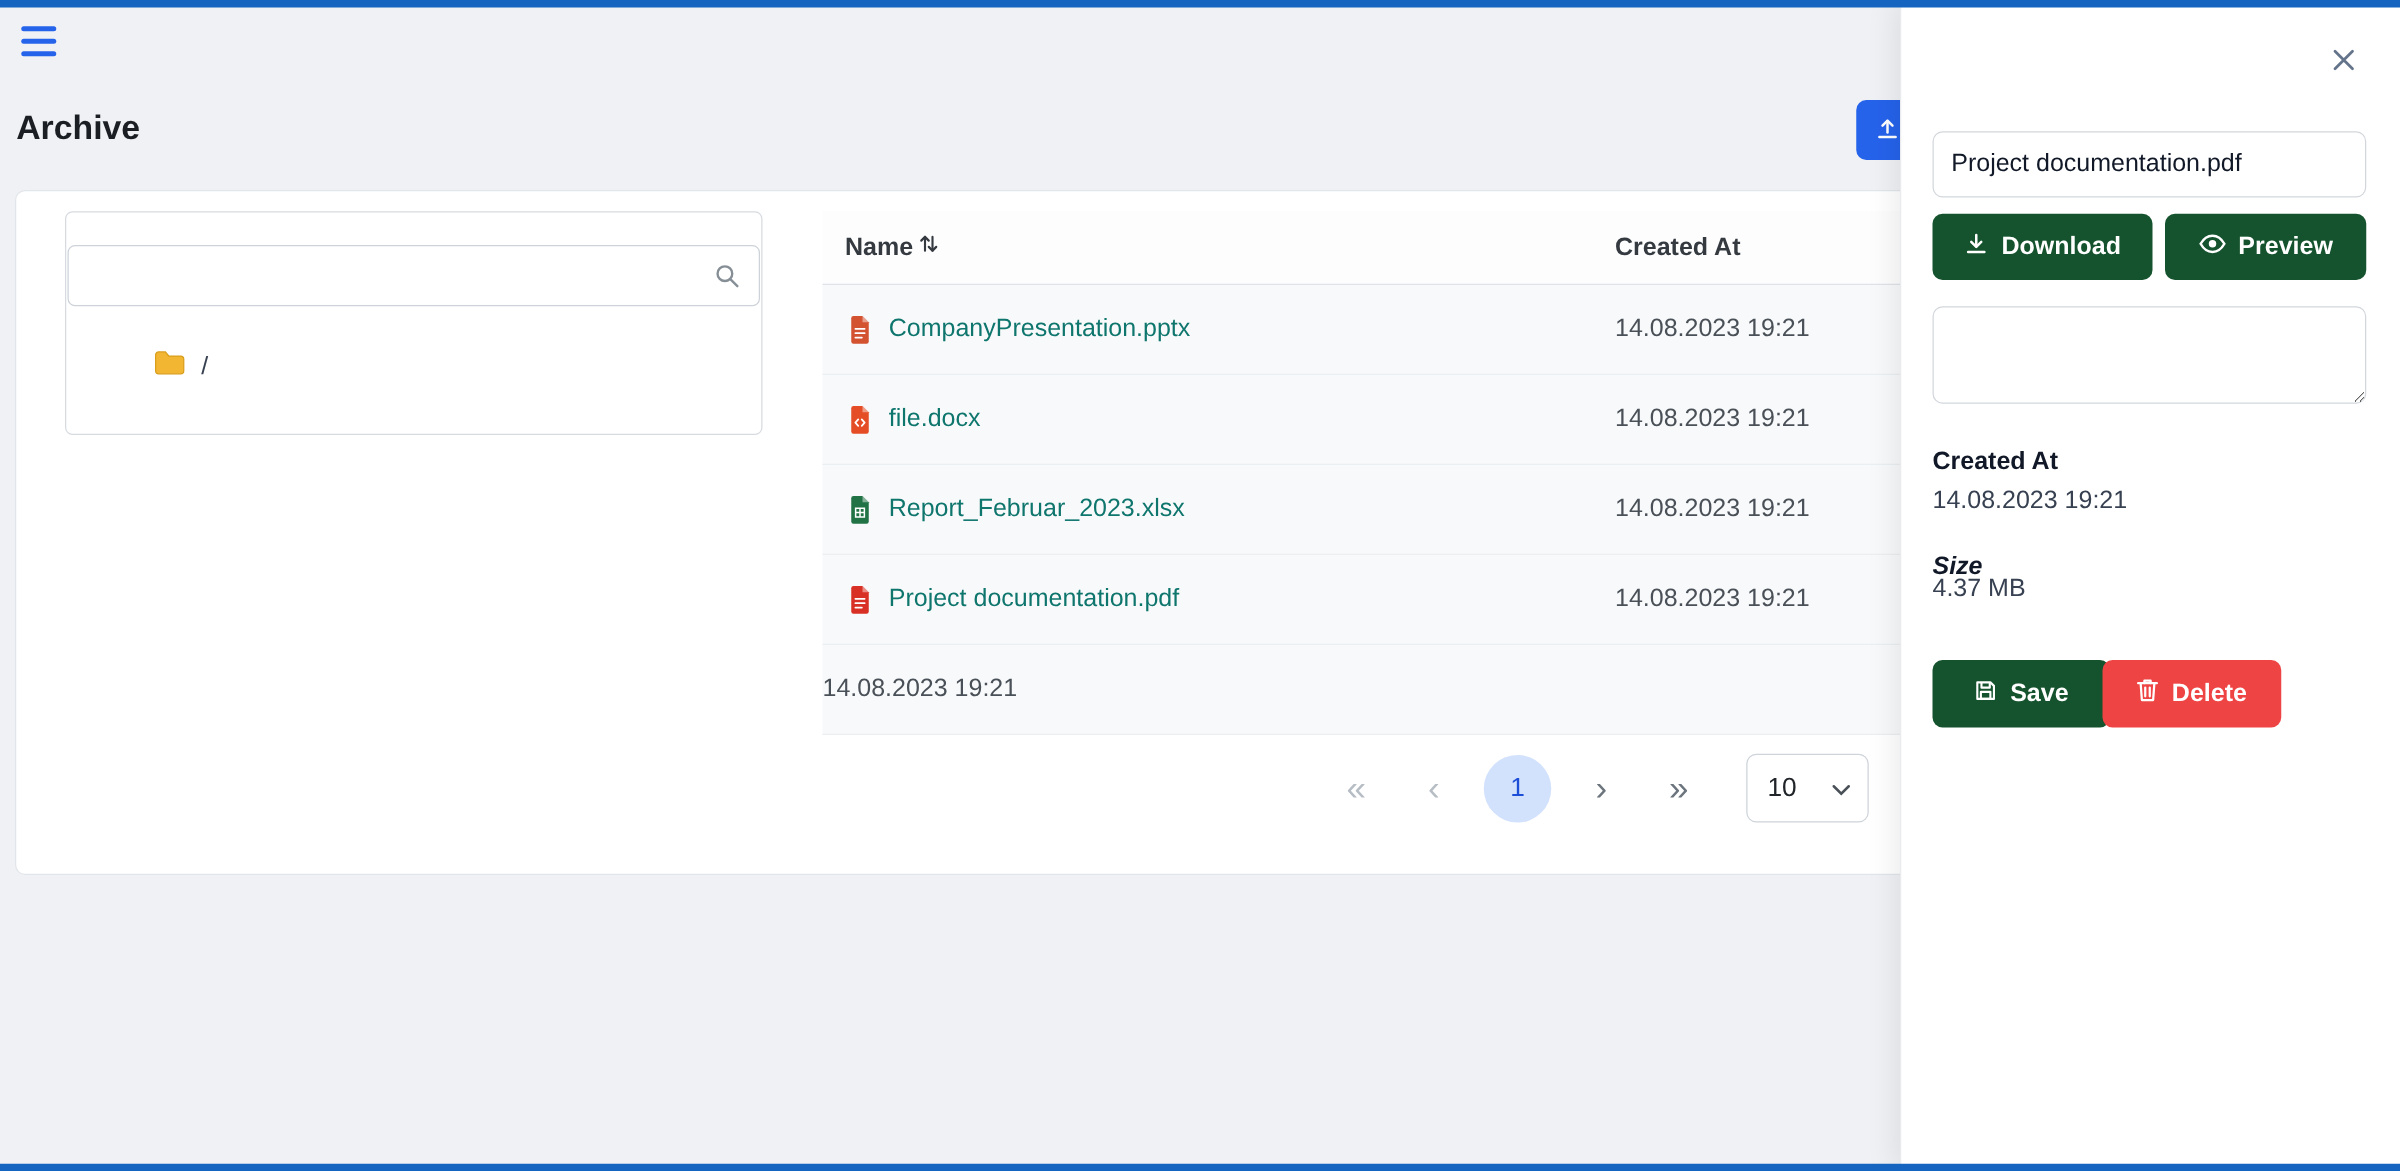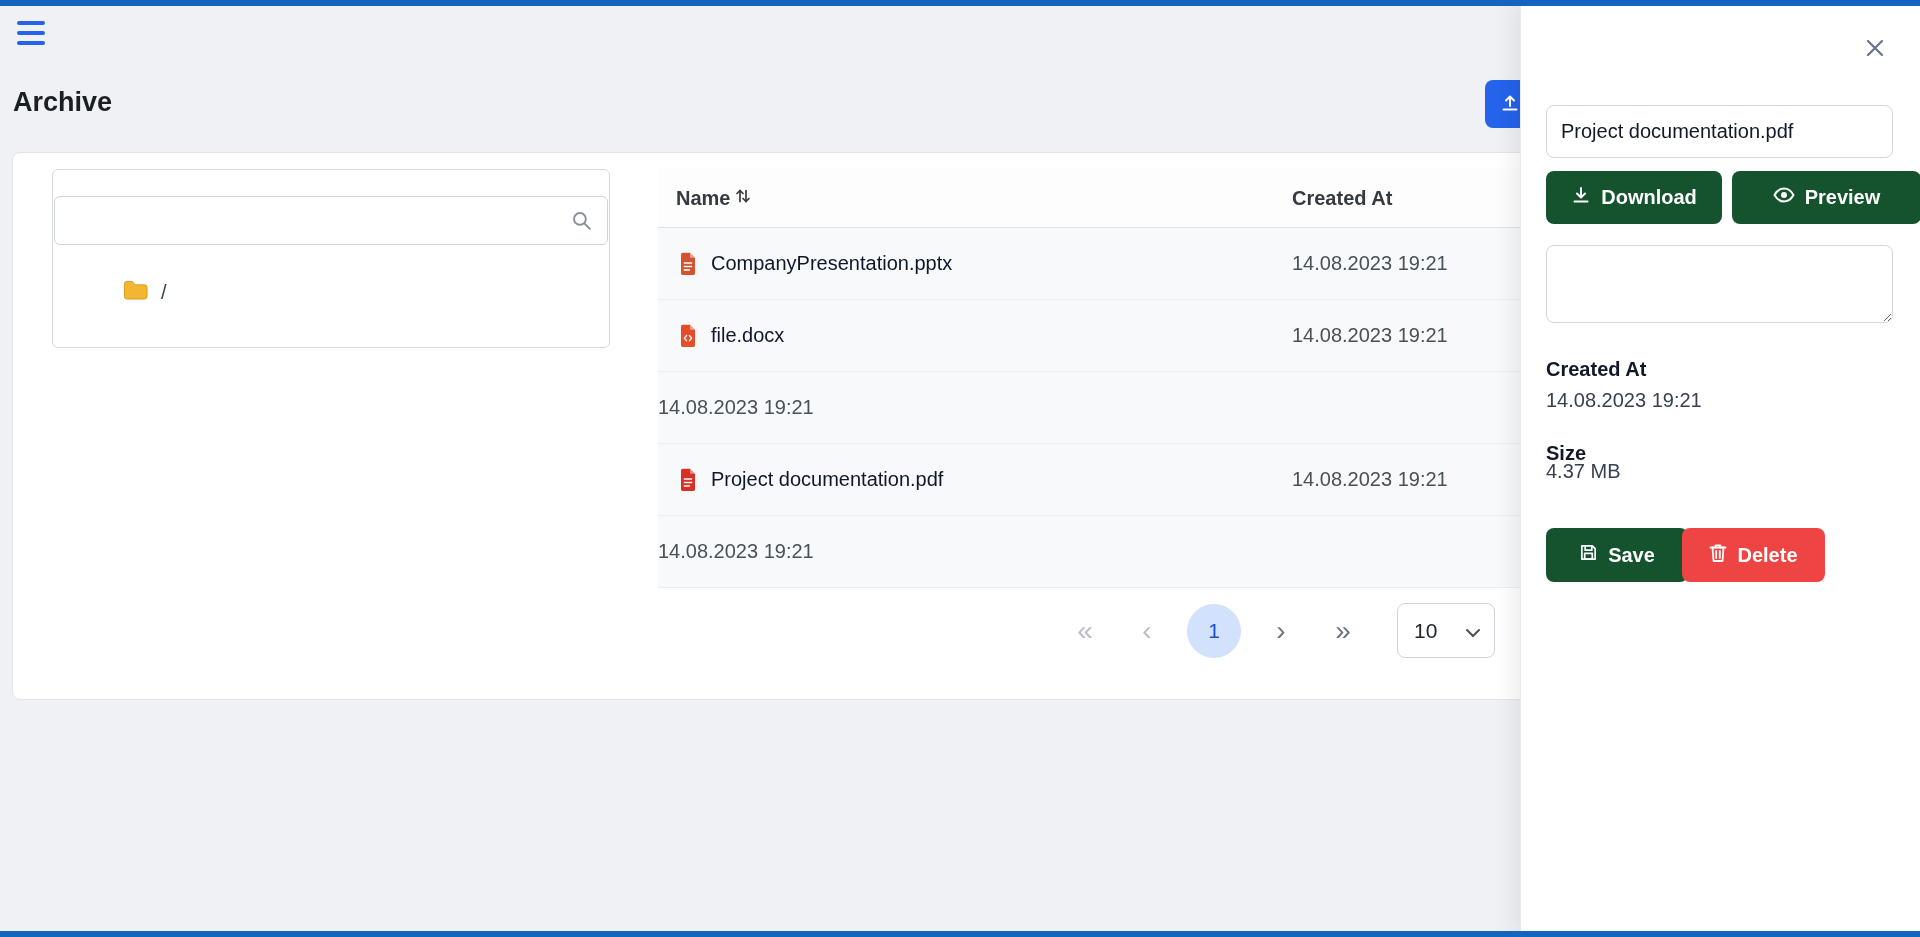--- a/index.html
+++ b/index.html
@@ -36,21 +36,21 @@
   .tree-item { position:absolute; left:70px; top:110px; display:flex; align-items:center; gap:12px; cursor:pointer; }
   .tree-item .label { font-size:20px; color:#374151; }
 
   
   .files-table { position:absolute; left:645px; top:16px; width:1195px; }
   .thead { display:flex; align-items:center; height:59px; border-bottom:1px solid #dfe3e7; background:#fdfdfe; }
   .th-name { width:634px; padding-left:18px; display:flex; align-items:center; gap:4px;
     font-weight:700; font-size:20px; color:#343a40; cursor:pointer; }
   .th-created { font-weight:700; font-size:20px; color:#343a40; cursor:pointer; }
   .trow { display:flex; align-items:center; height:72px; background:#f8f9fa; border-bottom:1px solid #eceff2; cursor:pointer; }
-  .cell-name { width:634px; padding-left:20px; display:flex; align-items:center; gap:13px; font-size:20px; color:#0f172a; }
+  .cell-name { width:634px; padding-left:20px; display:flex; align-items:center; gap:13px; font-size:20px; color:#0f766e; }
   .cell-created { font-size:20px; color:#495057; }
 
   
   .fi { flex:0 0 auto; }
   .fi .body { fill:#6b7280; }
   .fi-pptx .body { fill:#d35230; }
   .fi-html .body { fill:#e44d26; }
   .fi-xlsx .body { fill:#217346; }
   .fi-pdf  .body { fill:#d93025; }
   .fi-docx .body { fill:#2b579a; }
@@ -71,28 +71,28 @@
     border-left:1px solid #e9ecef; box-shadow:-6px 0 22px rgba(0,0,0,.08); }
   .drawer-close { position:absolute; left:341px; top:36px; width:26px; height:26px; border:none; background:none; cursor:pointer; }
   .filename-input { position:absolute; left:25px; top:105px; width:347px; height:53px;
     border:1px solid #d3d7dc; border-radius:8px; padding:0 14px; font-size:20px; color:#111827;
     font-family:inherit; outline:none; }
   .btn { display:flex; align-items:center; justify-content:center; gap:10px; border:none; border-radius:8px;
     color:#fff; font-weight:700; font-size:20px; cursor:pointer; font-family:inherit; }
   .btn-primary { background:#14532d; }
   .btn-danger { background:#ef4444; }
   .btn-download { position:absolute; left:25px; top:171px; width:176px; height:53px; }
-  .btn-preview  { position:absolute; left:211px; top:171px; width:189px; height:53px; }
+  .btn-preview  { position:absolute; left:211px; top:171px; width:161px; height:53px; }
   .comment-textarea { position:absolute; left:25px; top:245px; width:347px; height:78px;
     border:1px solid #d3d7dc; border-radius:8px; padding:10px 14px; font-size:19px;
     font-family:inherit; color:#111827; outline:none; }
   .meta-label { position:absolute; left:25px; font-size:20px; font-weight:700; color:#111827; }
   .meta-value { position:absolute; left:25px; font-size:20px; color:#374151; }
   .lbl-created { top:358px; } .val-created { top:389px; }
-  .lbl-size { top:442px; } .val-size { top:460px; }
+  .lbl-size { top:442px;font-style:italic; } .val-size { top:460px; }
   .btn-save   { position:absolute; left:25px; top:528px; width:142px; height:54px; }
   .btn-delete { position:absolute; left:161px; top:528px; width:143px; height:54px;justify-content:center; }
 </style>
 </head>
 <body>
 
 <div class="screen">
 
   <div class="strip-top"></div>
 
@@ -170,20 +170,28 @@
               <path class="body" d="M3 2.5A1.8 1.8 0 0 1 4.8.7H12l5 5v15.5a1.8 1.8 0 0 1-1.8 1.8H4.8A1.8 1.8 0 0 1 3 21.2Z"></path>
               <path d="M12 .7l5 5h-5z" fill="rgba(255,255,255,.45)"></path>
               <path d="M8.6 11.5l-2.3 2.6 2.3 2.6M11.4 11.5l2.3 2.6-2.3 2.6" stroke="#fff" stroke-width="1.4" fill="none" stroke-linecap="round" stroke-linejoin="round"></path>
             </svg>
           <span>file.docx</span>
         </div>
         <div class="cell-created">14.08.2023 19:21</div>
       </div>
 
       <div class="trow">
+        <div class="cell-name">
+          <svg class="fi fi-xlsx" width="20" height="24" viewBox="0 0 20 24">
+              <path class="body" d="M3 2.5A1.8 1.8 0 0 1 4.8.7H12l5 5v15.5a1.8 1.8 0 0 1-1.8 1.8H4.8A1.8 1.8 0 0 1 3 21.2Z"></path>
+              <path d="M12 .7l5 5h-5z" fill="rgba(255,255,255,.45)"></path>
+              <path d="M6.5 10.5h7v7h-7zM6.5 14h7M10 10.5v7" stroke="#fff" stroke-width="1.2" fill="none"></path>
+            </svg>
+          <span>Report_Februar_2023.xlsx</span>
+        </div>
         <div class="cell-created">14.08.2023 19:21</div>
       </div>
 
       <div class="trow">
         <div class="cell-name">
           <svg class="fi fi-pdf" width="20" height="24" viewBox="0 0 20 24">
               <path class="body" d="M3 2.5A1.8 1.8 0 0 1 4.8.7H12l5 5v15.5a1.8 1.8 0 0 1-1.8 1.8H4.8A1.8 1.8 0 0 1 3 21.2Z"></path>
               <path d="M12 .7l5 5h-5z" fill="rgba(255,255,255,.45)"></path>
               <path d="M6.3 11h7.4M6.3 14.5h7.4M6.3 18h5.2" stroke="#fff" stroke-width="1.4" stroke-linecap="round"></path>
             </svg>

